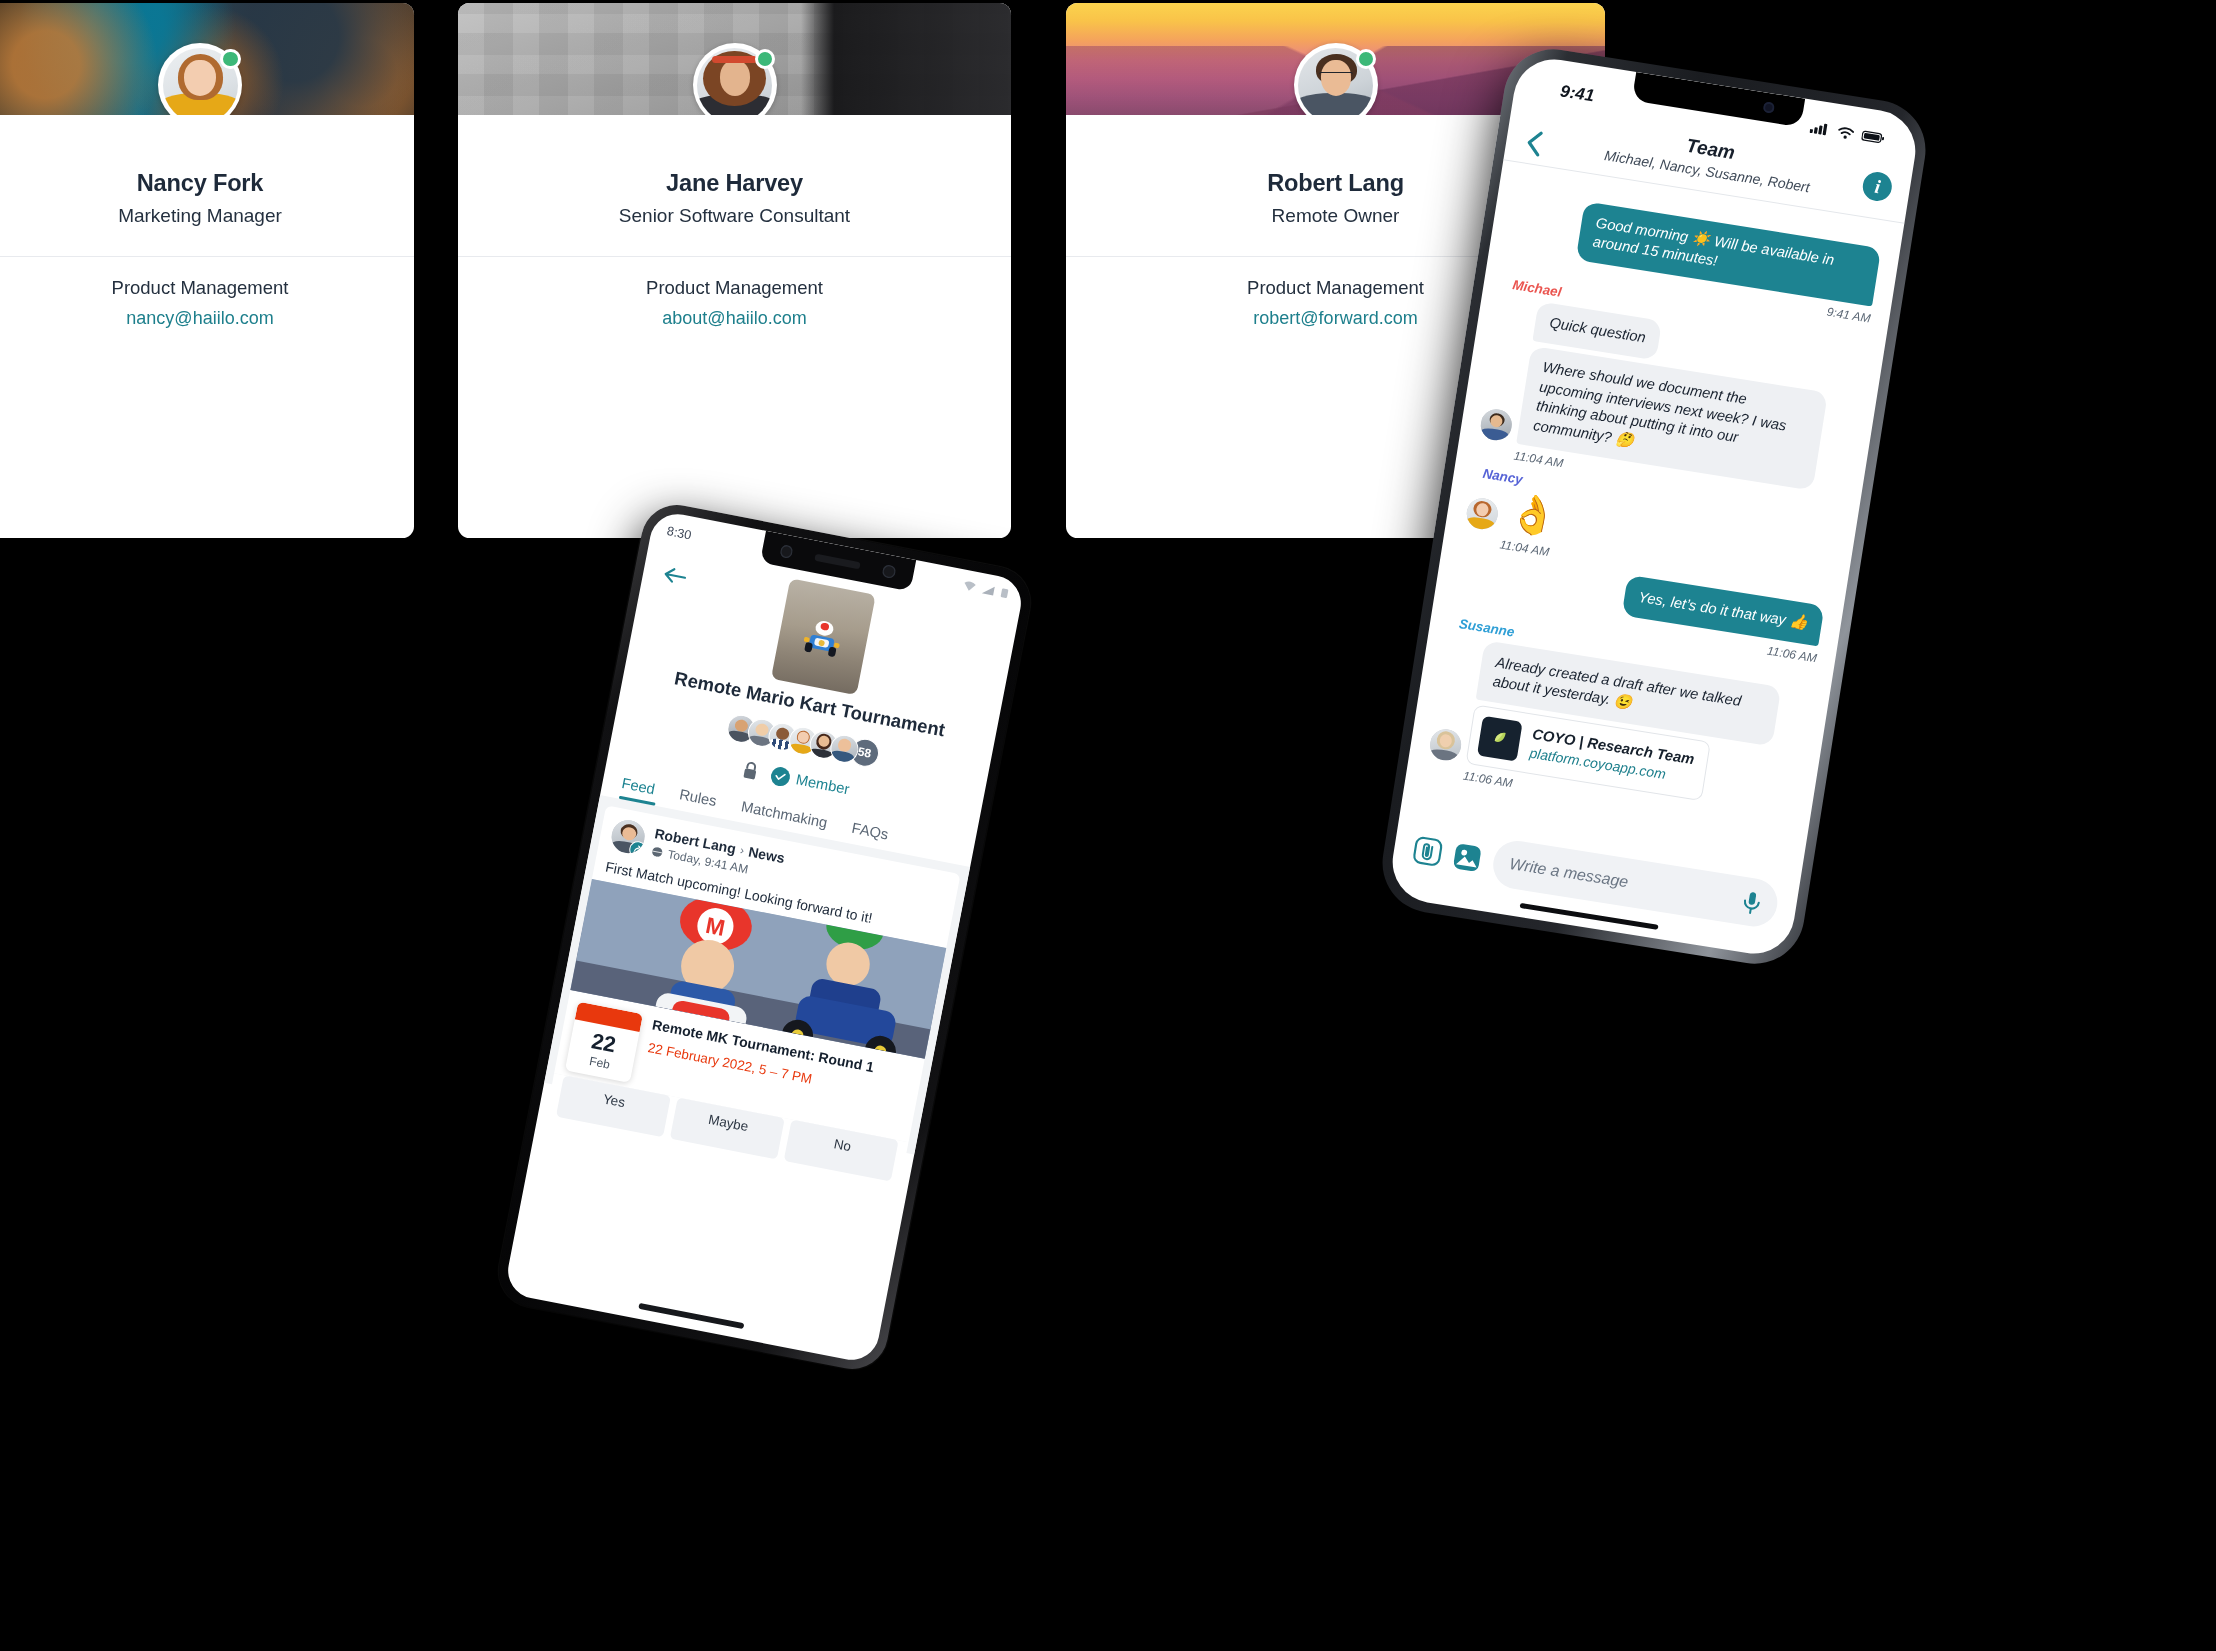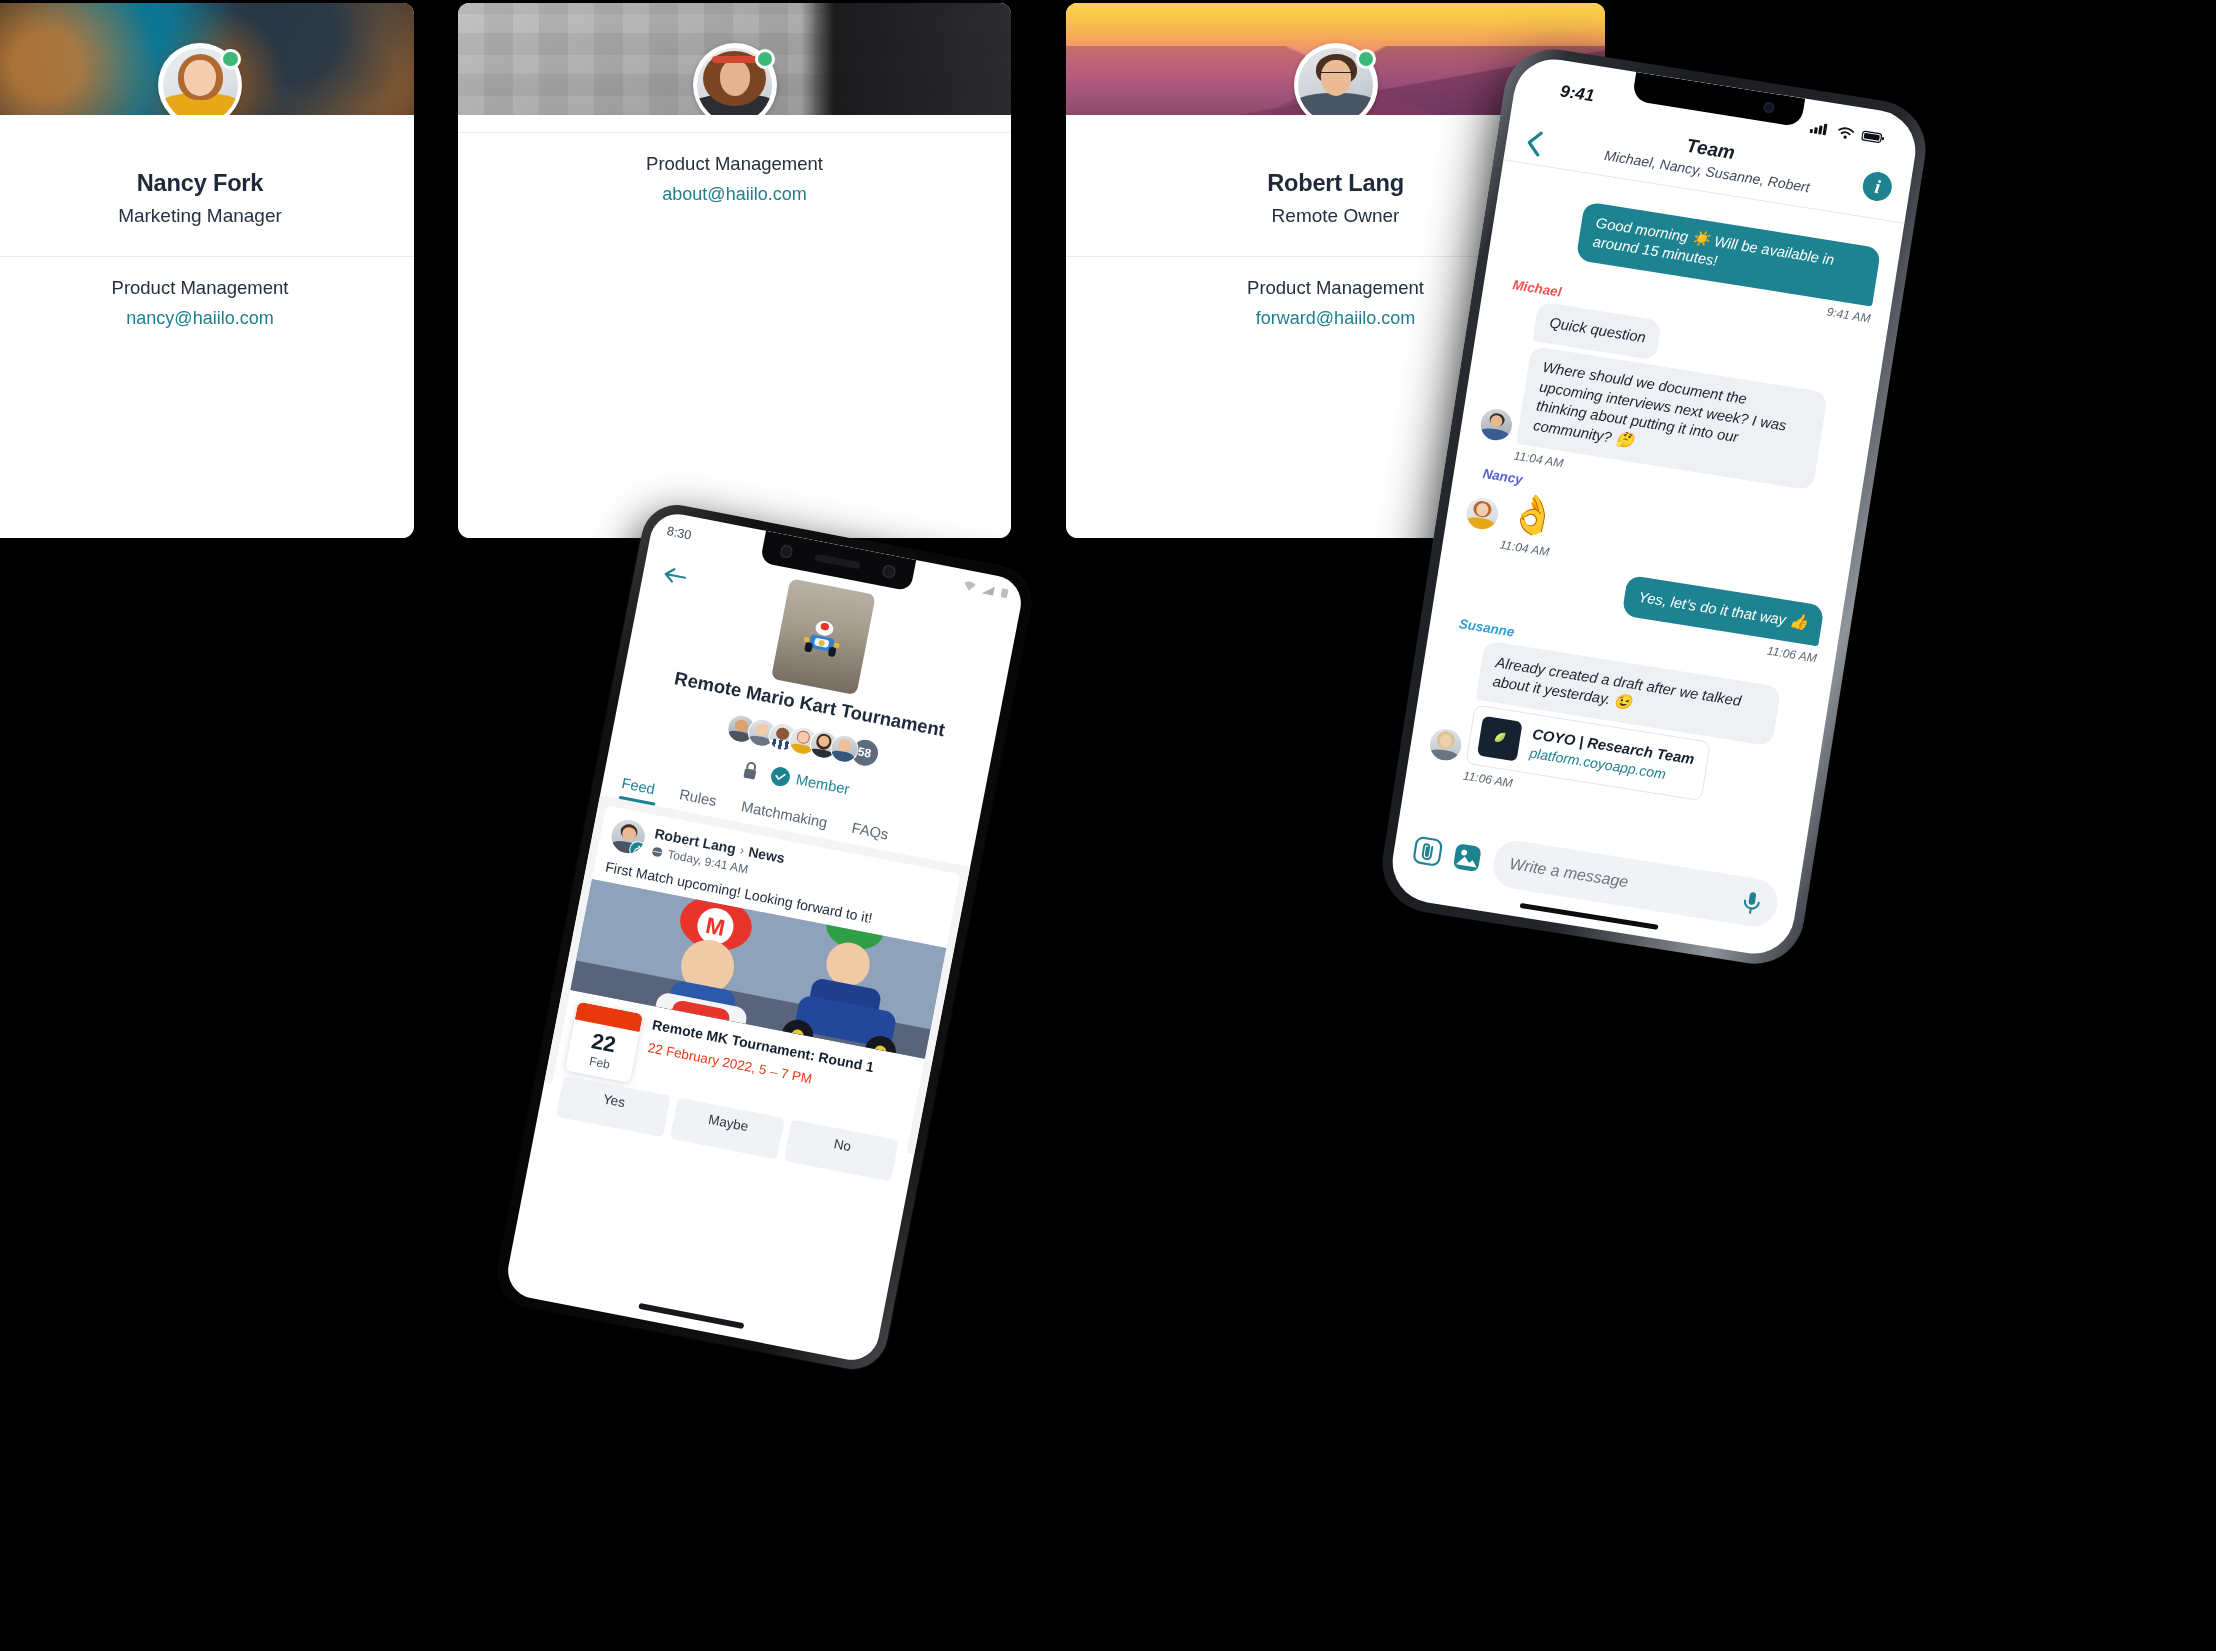--- a/index.html
+++ b/index.html
@@ -227,20 +227,24 @@
             <div class="f-bg" style="background:linear-gradient(160deg,#e9ecef 0%,#d3d8dd 60%,#bcc2c8 100%);"></div>
             <div class="f-body" style="bottom:0; width:120%; height:38%; background:#2c2d33;"></div>
             <div class="f-hair" style="left:8%; top:4%; width:84%; height:74%; background:#7b4524; border-radius:50%;"></div>
             <div class="f-skin" style="left:30%; top:16%; width:40%; height:48%; background:#e3b48e;"></div>
             <div style="position:absolute; left:20%; top:11%; width:60%; height:9%; background:#d2492f; border-radius:12.7px;"></div>
           </div>
         </div>
         <div class="online-dot"></div>
       </div>
     </div>
+    <div class="card-body">
+      <div class="card-name">Jane Harvey</div>
+      <div class="card-role">Senior Software Consultant</div>
+    </div>
     <div class="card-sep"></div>
     <div class="card-meta">
       <div class="card-dept">Product Management</div>
       <div class="card-mail">about@haiilo.com</div>
     </div>
   </div>
 
   <div class="profile-card" style="left:1066px; top:3.2px; width:539px; height:535px;">
     <div class="card-cover">
       <div class="cover-mountain"></div>
@@ -257,21 +261,21 @@
         <div class="online-dot"></div>
       </div>
     </div>
     <div class="card-body">
       <div class="card-name">Robert Lang</div>
       <div class="card-role">Remote Owner</div>
     </div>
     <div class="card-sep"></div>
     <div class="card-meta">
       <div class="card-dept">Product Management</div>
-      <div class="card-mail">forward@haiilo.com</div>
+      <div class="card-mail">robert@forward.com</div>
     </div>
   </div>
 
   <div class="phone" style="left:567px; top:529px; transform: rotate(11deg);">
     <div class="android-frame">
       <div class="android-screen">
 
         <div class="a-notch">
           <div class="a-cam" style="left:18px;"></div>
           <div class="a-speaker"></div>

